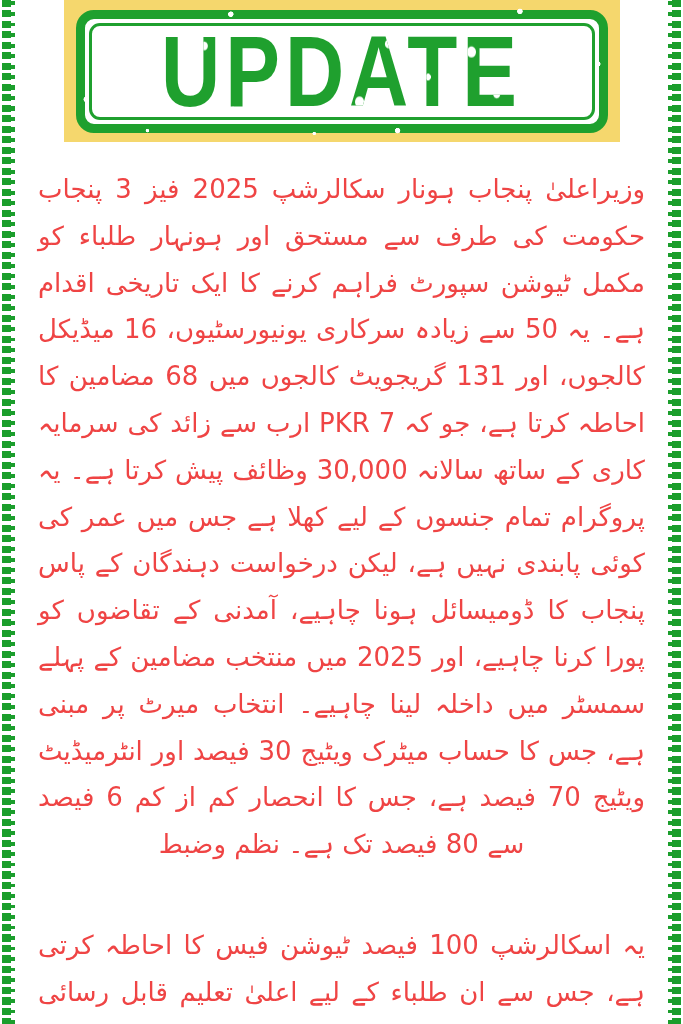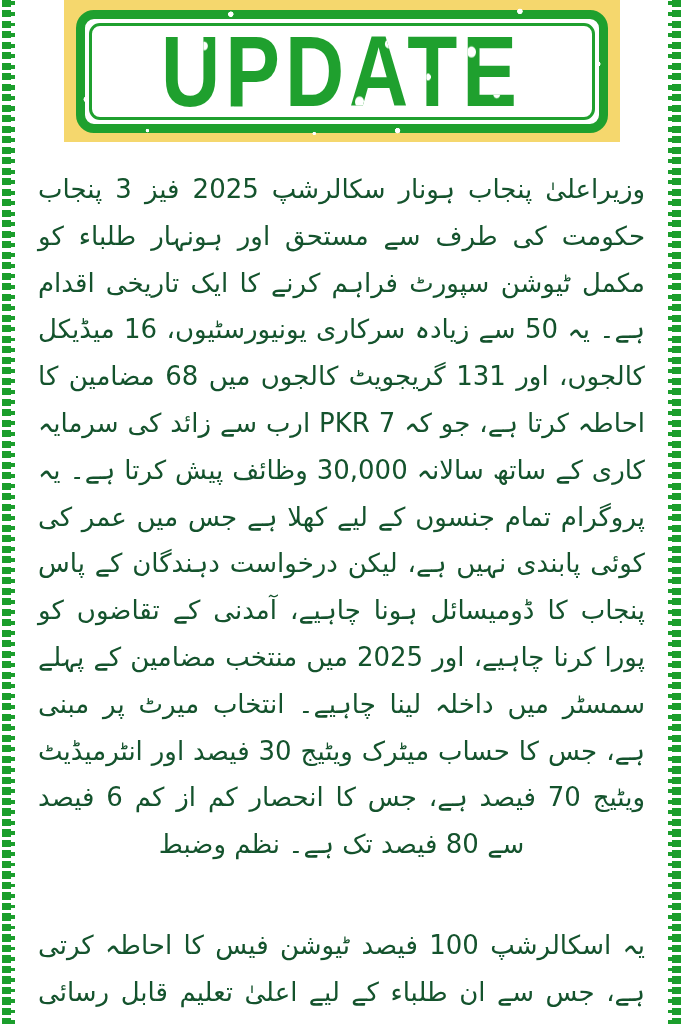--- a/index.html
+++ b/index.html
@@ -121,21 +121,21 @@
     padding: 24px 38px 0 38px;
   }
   .para {
     direction: rtl;
     unicode-bidi: embed;
     text-align: justify;
     text-align-last: center;
     font-family: "DejaVu Sans", sans-serif;
     font-size: 26px;
     line-height: 1.8;
-    color: #14532d;
+    color: #ef4444;
     margin: 0;
   }
   .para + .para {
     margin-top: 54px;
   }
 </style>
 </head>
 <body>
 
 <div class="stitch left"></div>

